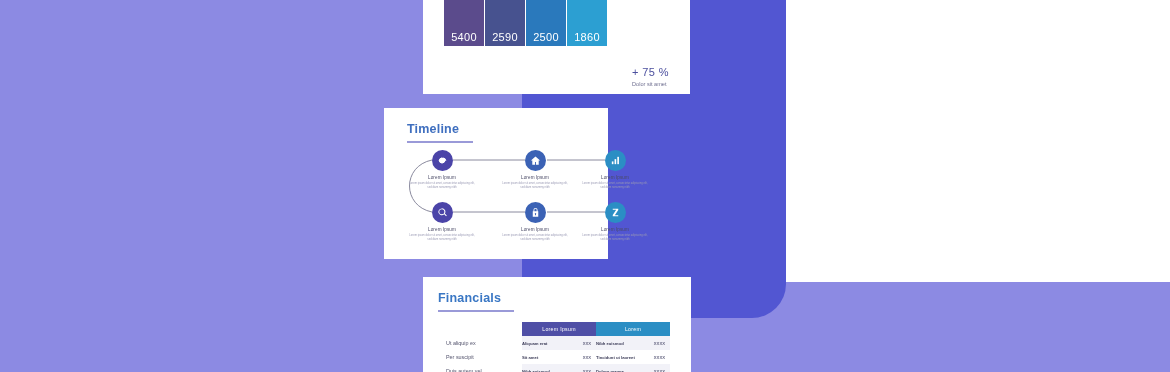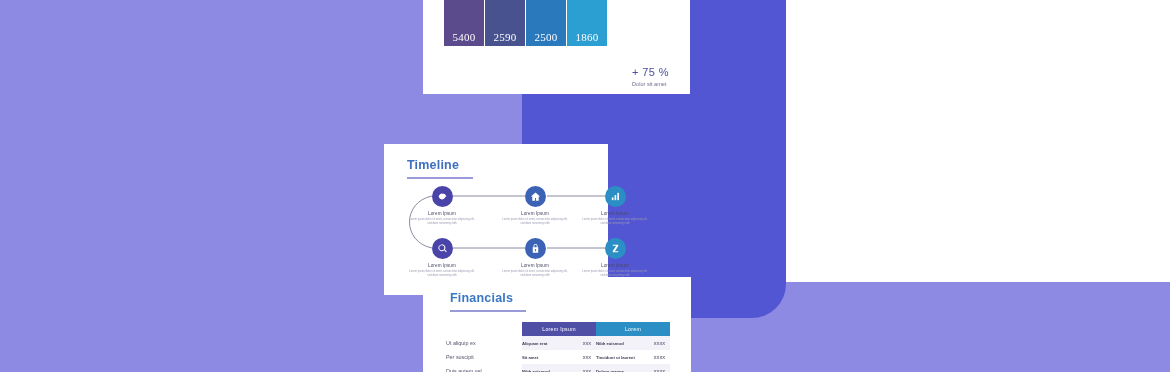--- a/index.html
+++ b/index.html
@@ -24,30 +24,30 @@
     background:#ffffff;
   }
   .bg-light-strip{
     position:absolute;left:786px;top:282px;width:384px;height:90px;
     background:#8c8ae3;
   }
 
   
   .card{position:absolute;background:#ffffff;}
   #card-funnel{left:423px;top:-48px;width:267px;height:142px;}
-  #card-timeline{left:384px;top:108px;width:224px;height:151px;margin-top:36px;}
+  #card-timeline{left:384px;top:108px;width:224px;height:151px;}
   #card-financials{left:423px;top:277px;width:268px;height:140px;}
 
   
   .funnel-wrap{position:absolute;left:21px;top:44px;width:230px;height:50px;}
   .fbar{position:absolute;top:0;height:50px;overflow:hidden;}
   .fbar .fill{position:absolute;left:0;top:0;width:100%;height:100%;}
   .fbar .val{
     position:absolute;left:0;right:0;bottom:3px;text-align:center;
-    color:#fff;font-size:11px;letter-spacing:.3px;font-family:Liberation Serif, serif;
+    color:#fff;font-size:11px;letter-spacing:.3px;
   }
   .fseg-0{left:0;width:40px;}
   .fseg-1{left:41px;width:40px;}
   .fseg-2{left:82px;width:40px;}
   .fseg-3{left:123px;width:40px;}
 
   .f-total{position:absolute;left:188px;top:24px;margin-top:46px;}
   .f-total .big{font-size:11px;color:#4b4f9e;letter-spacing:.4px;}
   .f-total .sml{font-size:5.6px;color:#6f6f90;margin-top:3px;}
 
@@ -60,21 +60,21 @@
   .tl-area{position:absolute;left:16px;top:38px;width:236px;height:105px;}
   .tl-svg{position:absolute;left:0;top:0;}
   .tl-node{position:absolute;width:21px;height:21px;border-radius:50%;
     display:flex;align-items:center;justify-content:center;}
   .tl-node svg{width:11px;height:11px;fill:#ffffff;}
   .tl-txt{position:absolute;width:70px;text-align:center;}
   .tl-txt .h{font-size:4.6px;color:#4a4a66;display:block;letter-spacing:.1px;}
   .tl-txt .p{font-size:2.7px;color:#9a9ab4;display:block;margin-top:2px;line-height:1.5;}
 
   
-  #fin-head{position:absolute;left:27px;top:14px;}
+  #fin-head{position:absolute;left:15px;top:14px;}
   .fin-table{position:absolute;left:23px;top:45px;width:224px;
     border-collapse:collapse;table-layout:fixed;}
   .fin-table th,.fin-table td{padding:0;}
   .fin-th{height:14px;color:#fff;font-size:5.2px;text-align:center;
     font-weight:normal;letter-spacing:.3px;}
   .fin-th-blank{background:transparent;}
   .fin-rowlabel{font-size:5.4px;color:#55556e;padding-left:2px;height:14px;}
   .fin-cell{font-size:4.2px;color:#3c3c58;padding-left:4px;height:14px;font-weight:bold;}
   .fin-cell.num{text-align:right;padding-right:5px;color:#6b6b86;}
   .row-a td.shade{background:#f2f2f8;}

